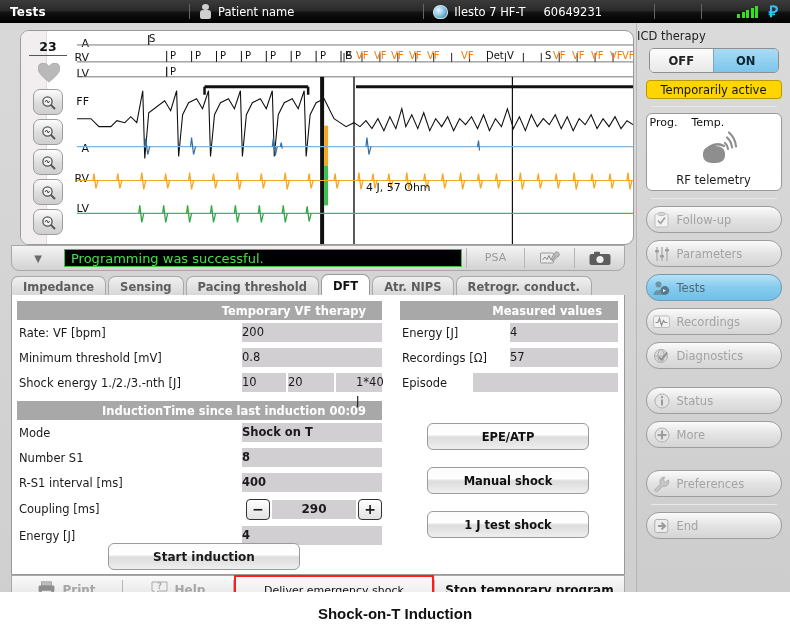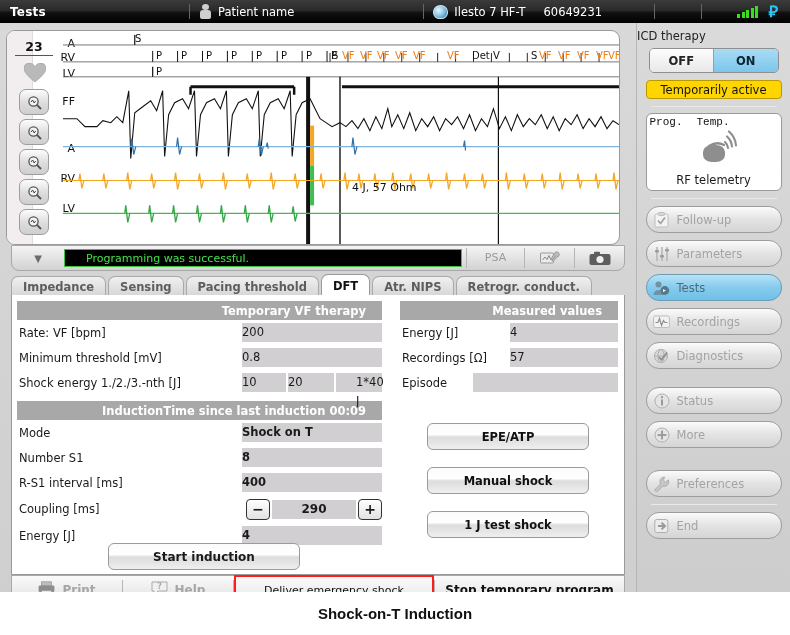--- a/index.html
+++ b/index.html
@@ -46,21 +46,21 @@
   }
   .topbar .spacer { flex:1; }
 
   
   .left {
     position:absolute; left:0; top:23px; width:636px; height:569px;
   }
 
   
   .ecg-wrap {
-    position:absolute; left:6px; top:7px; width:614px; height:215px;
+    position:absolute; left:20px; top:7px; width:614px; height:215px;
     background:#fff; border:1px solid #9a9a9a; border-radius:9px;
     overflow:hidden;
   }
   .ecg-side {
     position:absolute; left:0; top:0; width:26px; height:100%;
     background:#f2eef0; border-right:1px solid #ddd;
   }
   .cnt-num {
     position:absolute; left:8px; top:8px; width:38px; text-align:center;
     font-weight:bold; font-size:12.5px; color:#111;
@@ -87,22 +87,22 @@
   
   .statusbar {
     position:absolute; left:11px; top:222px; width:614px; height:26px;
     background:linear-gradient(#f4f4f4,#d2d2d2);
     border:1px solid #a8a8a8; border-radius:0 0 8px 8px;
     display:flex; align-items:center;
   }
   .sb-arrow { width:52px; text-align:center; color:#6b6b6b; font-size:10px; }
   .sb-msg {
     flex:1; height:18px; background:#000; border:1.5px solid #3ec13e;
-    color:#44e24a; font-size:11px; display:flex; align-items:center;
-    padding-left:21px; margin-right:4px;
+    color:#44e24a; font-size:13px; display:flex; align-items:center;
+    padding-left:6px; margin-right:4px;
   }
   .sb-btn {
     width:58px; text-align:center; color:#9a9a9a; font-size:11px;
     border-left:1px solid #b5b5b5; height:20px; line-height:20px;
   }
   .sb-ico { width:50px; display:flex; align-items:center; justify-content:center;
             border-left:1px solid #b5b5b5; height:20px; }
 
   
   .tabs {
@@ -206,21 +206,21 @@
     border:1px solid #b99b00; border-radius:4px;
     display:flex; align-items:center; justify-content:center;
     font-size:11.5px; color:#111;
   }
   .hr { width:126px; height:1px; background:#bdbdbd; margin:7px auto 0;
         border-bottom:1px solid #e9e9e9; }
   .telebox {
     margin:6px auto 0; width:136px; height:78px; background:#fff;
     border:1px solid #9a9a9a; border-radius:6px; position:relative;
   }
-  .tele-hdr { display:flex; font-size:11px; color:#111; padding:2px 0 0 3px; gap:14px;font-family:Liberation Mono, monospace; }
+  .tele-hdr { display:flex; font-size:11px; color:#111; padding:2px 0 0 3px; gap:14px; }
   .tele-lbl { position:absolute; bottom:3px; width:100%; text-align:center; font-size:11.5px; }
   .navbtn {
     margin:7px auto 0; width:136px; height:27px;
     background:linear-gradient(#fbfbfb,#e3e3e3 50%,#d5d5d5);
     border:1px solid #9d9d9d; border-radius:13px;
     display:flex; align-items:center; padding-left:6px; gap:6px;
     color:#a3a3a3; font-size:11.5px;
   }
   .navbtn.active {
     background:linear-gradient(#b6e2f7,#86cbee 50%,#6fc0e8);

